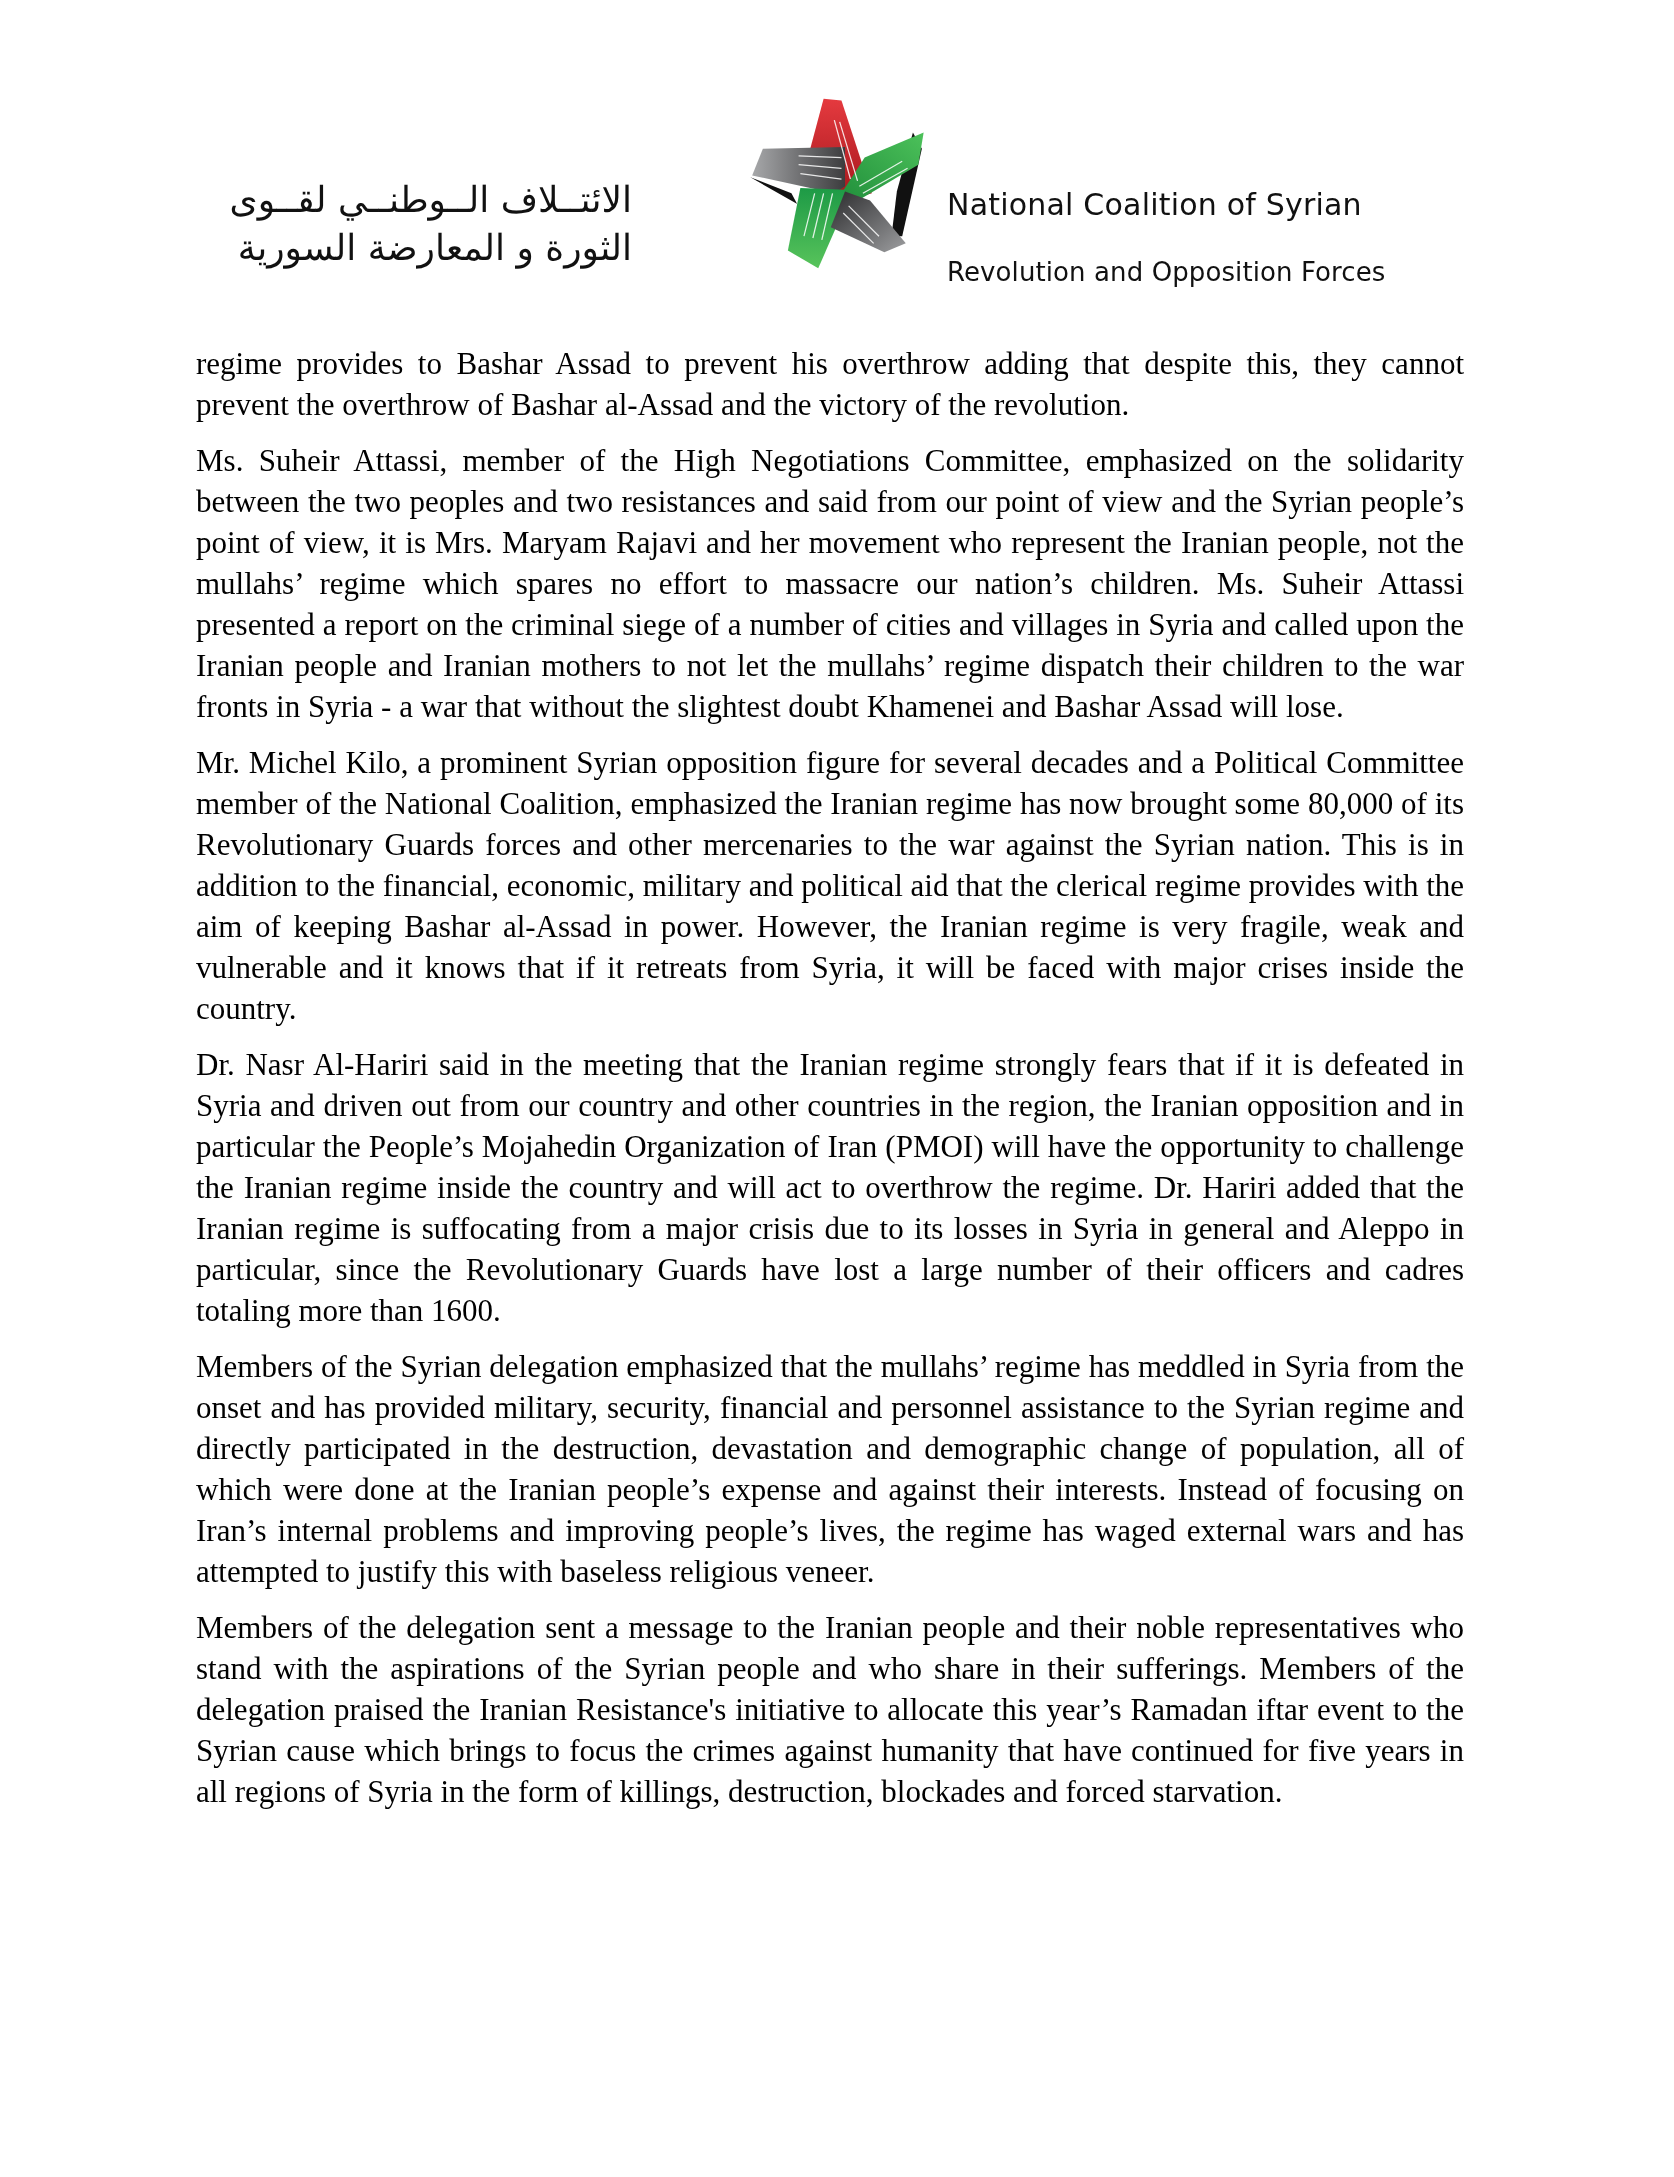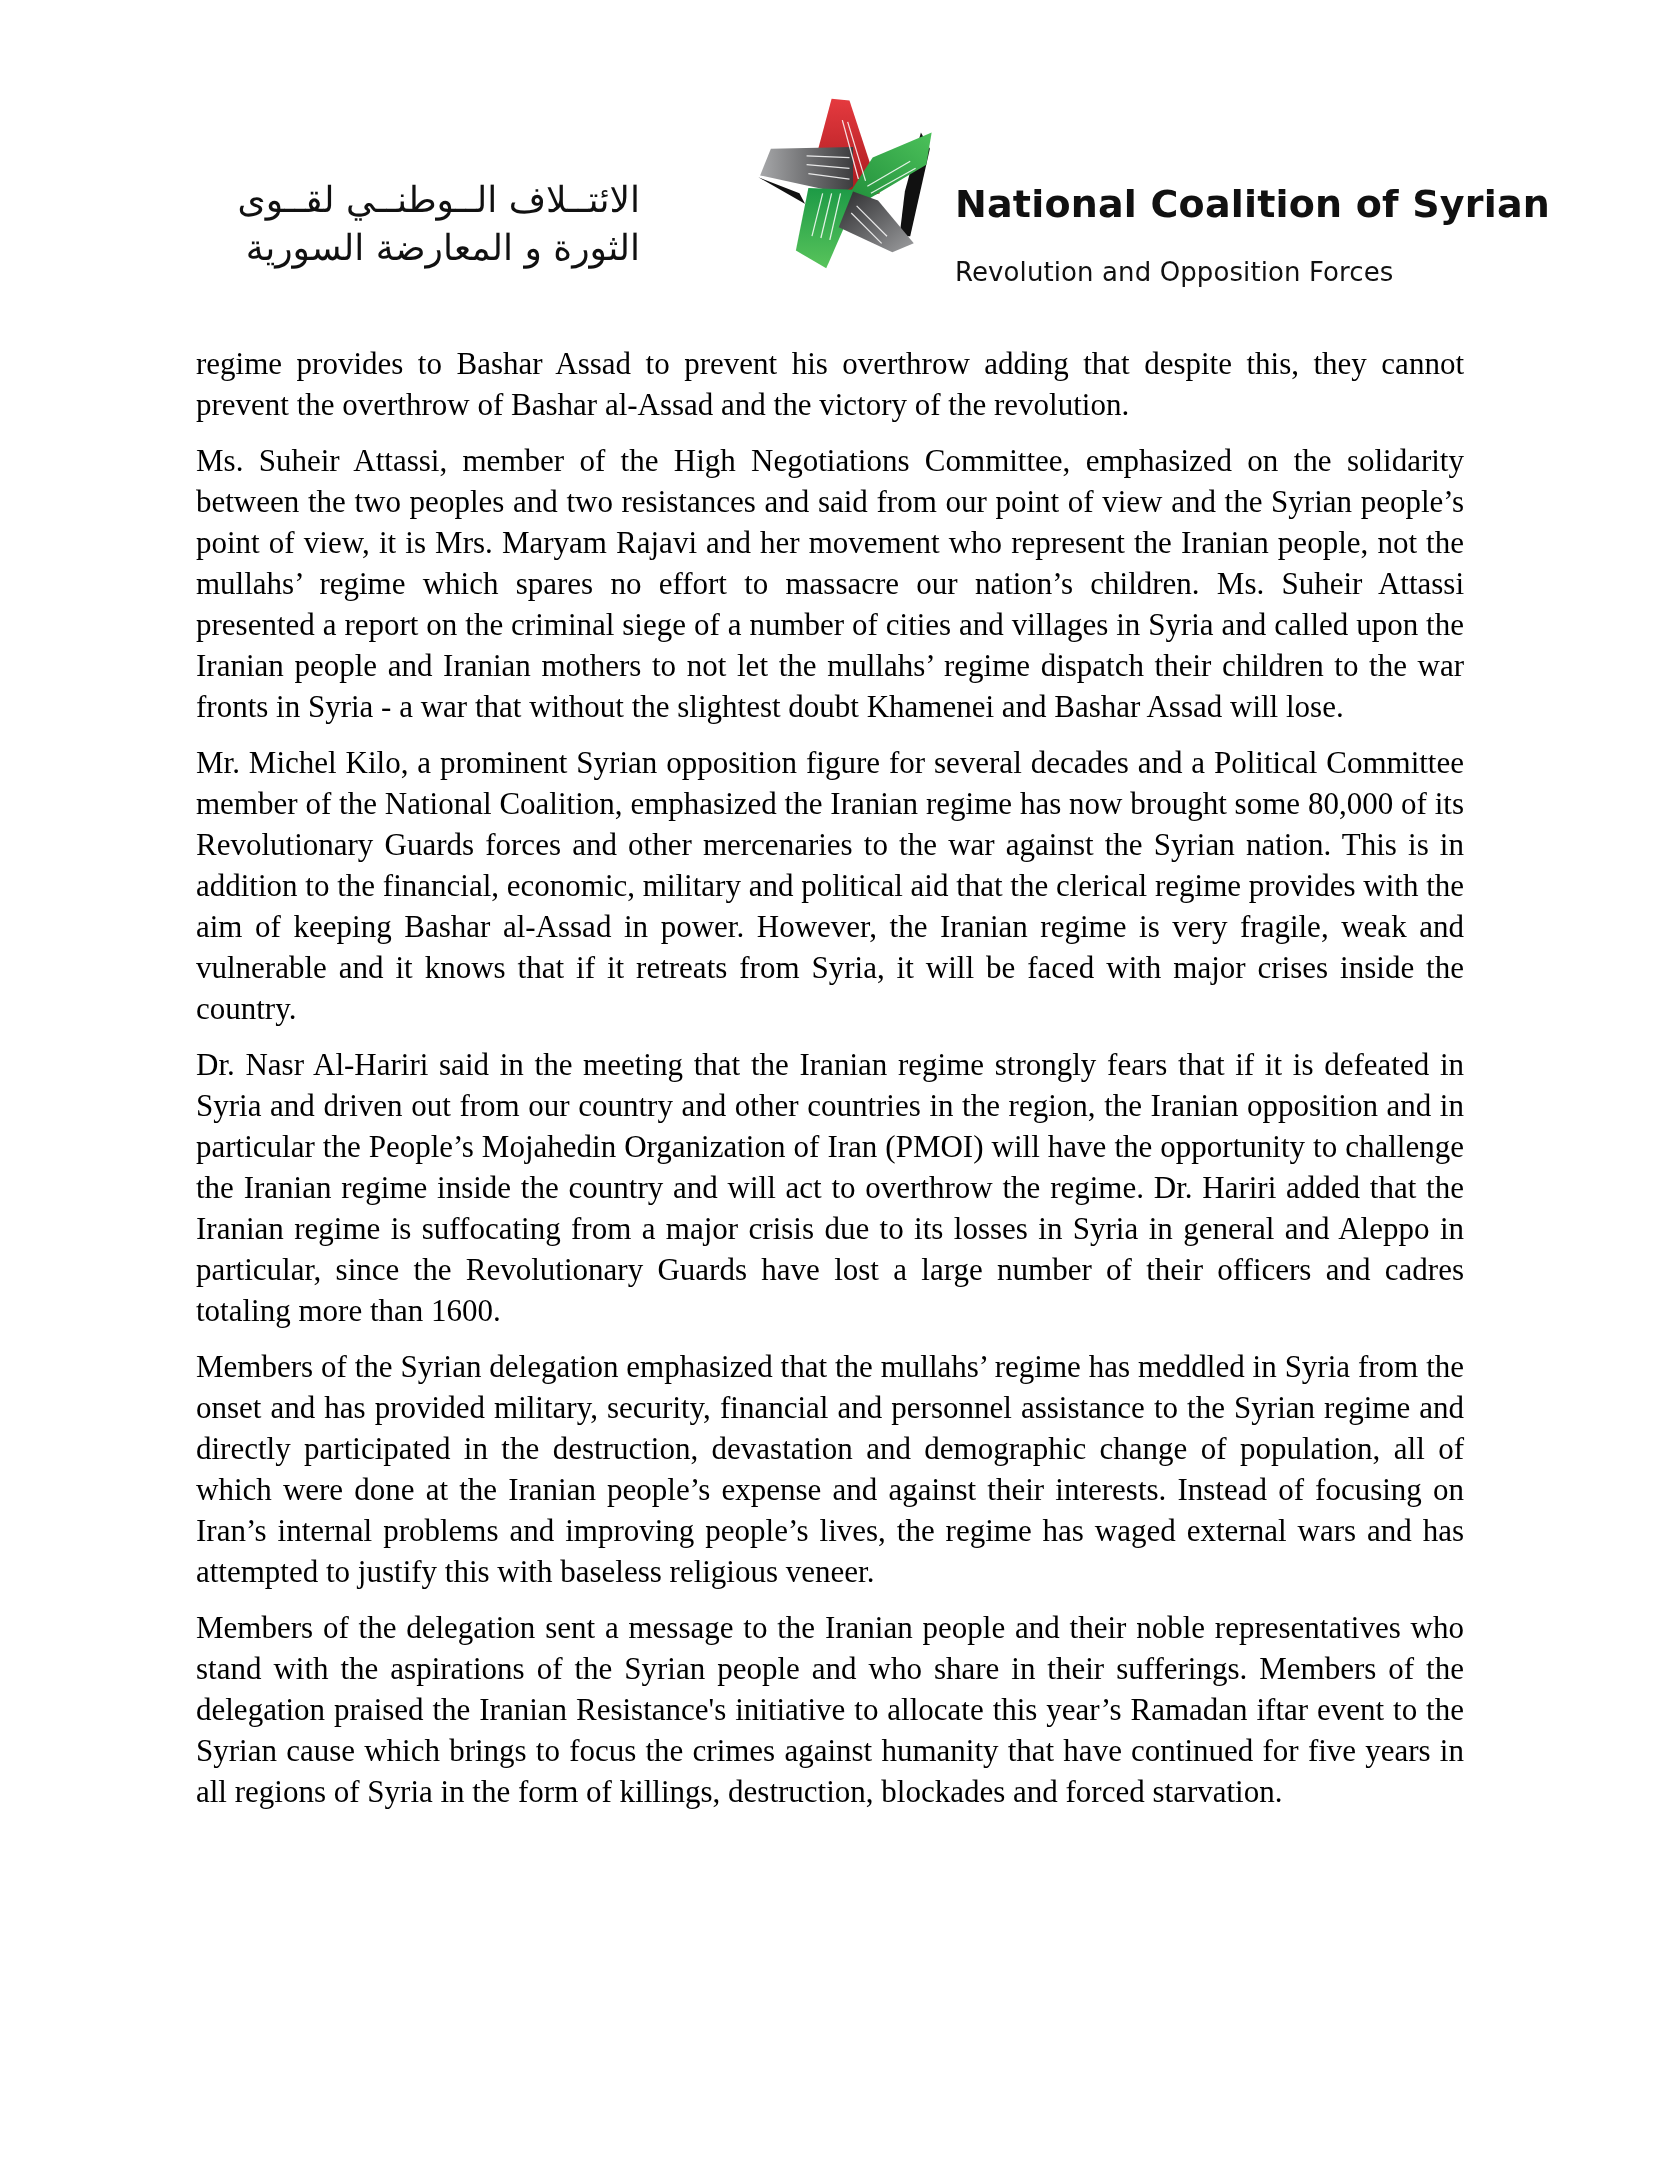--- a/index.html
+++ b/index.html
@@ -10,21 +10,21 @@
   body {
     width: 1675px;
     height: 2177px;
     position: relative;
     overflow: hidden;
     font-family: "Liberation Serif", "DejaVu Serif", serif;
     color: #000000;
   }
   .letterhead {
     position: absolute;
-    left: 8px;
+    left: 0;
     top: 0;
     width: 1580px;
     height: 296px;
   }
   .ar-name {
     position: absolute;
     right: 948px; 
     top: 176px;
     direction: rtl;
     text-align: right;
@@ -46,23 +46,23 @@
   .en-name {
     position: absolute;
     left: 947px;
     top: 184px;
     font-family: "DejaVu Sans", sans-serif;
     color: #111111;
     white-space: nowrap;
   }
   .en-line1 {
     display: block;
-    font-size: 38px;
+    font-size: 30px;
     line-height: 41px;
-    font-weight: 700;
+    font-weight: 400;
     letter-spacing: 0.2px;
   }
   .en-line2 {
     display: block;
     font-size: 26px;
     line-height: 39px;
     font-weight: 400;
     letter-spacing: 0.1px;
     margin-top: 28px;
   }

